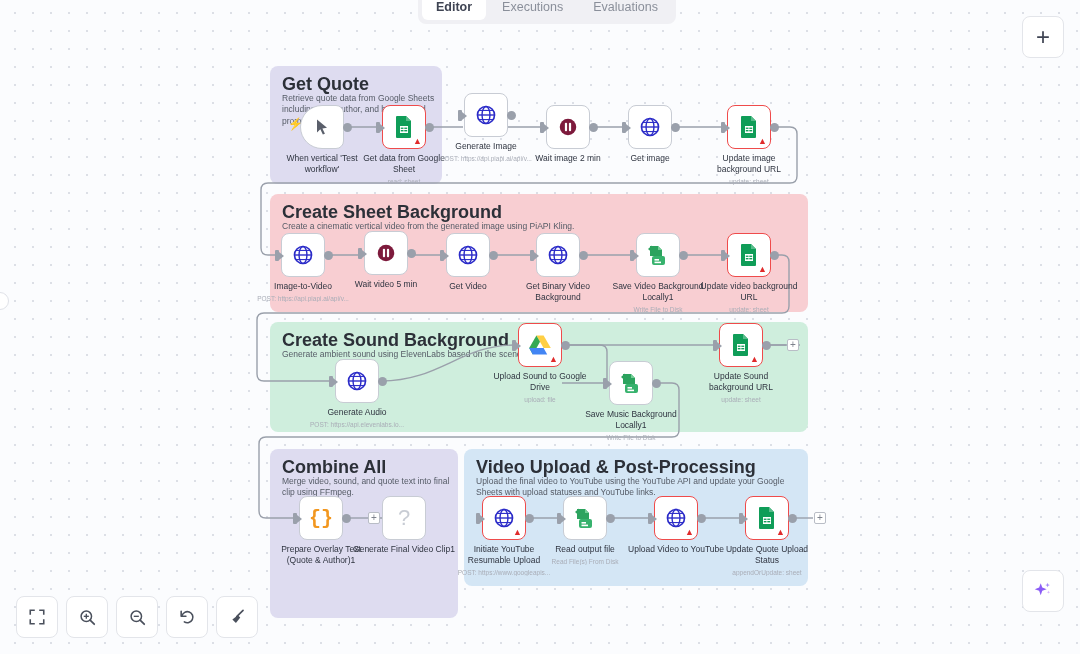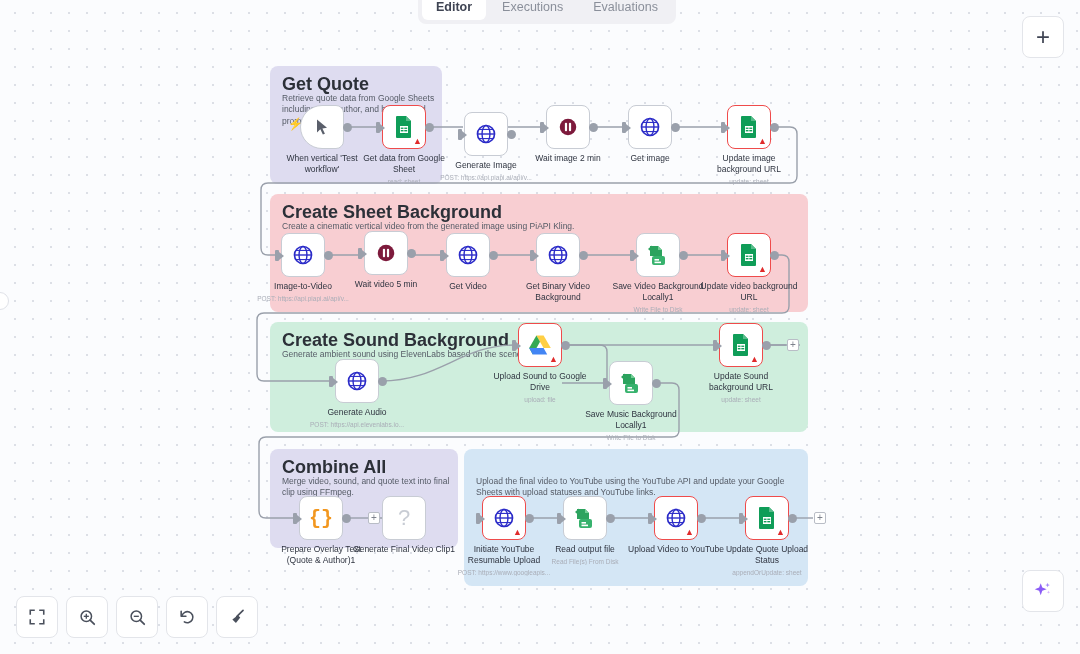--- a/index.html
+++ b/index.html
@@ -207,26 +207,27 @@
   <div class="section" style="left:270px; top:194px; width:538px; height:118px; background:#f8ced2;">
     <div class="section-title">Create Sheet Background</div>
     <div class="section-desc">Create a cinematic vertical video from the generated image using PiAPI Kling.</div>
   </div>
 
   <div class="section" style="left:270px; top:322px; width:538px; height:110px; background:#cfeedd;">
     <div class="section-title">Create Sound Background</div>
     <div class="section-desc">Generate ambient sound using ElevenLabs based on the scene prompt.</div>
   </div>
 
-  <div class="section" style="left:270px; top:449px; width:188px; height:99px; background:#dedcf0;">
+  <div class="section" style="left:270px; top:449px; width:188px; height:169px; background:#dedcf0;">
     <div class="section-title">Combine All</div>
     <div class="section-desc">Merge video, sound, and quote text into final clip using FFmpeg.</div>
   </div>
 
   <div class="section" style="left:464px; top:449px; width:344px; height:137px; background:#d4e6f5;">
+    <div class="section-title">Video Upload &amp; Post-Processing</div>
     <div class="section-desc">Upload the final video to YouTube using the YouTube API and update your Google Sheets with upload statuses and YouTube links.</div>
   </div>
 
   <svg class="wires">
     <g stroke="#9aa0ab" stroke-width="1.4" fill="none">
 
       <line x1="344" y1="127" x2="381" y2="127"></line>
       <line x1="426" y1="127" x2="463" y2="127"></line>
       <line x1="508" y1="127" x2="545" y2="127"></line>
       <line x1="590" y1="127" x2="627" y2="127"></line>
@@ -287,21 +288,21 @@
         <rect x="10.3" y="15" width="2.9" height="1.4" fill="#0f9d58"></rect>
       </svg>
       <span class="warn">▲</span>
       <div class="port-out"></div>
     </div>
     <div class="node-label">Get data from Google
 Sheet</div>
     <div class="node-sub" style="top:73px;">read: sheet</div>
   </div>
 
-  <div class="node" style="left:464px; top:112px;">
+  <div class="node" style="left:464px; top:93px;">
     <div class="node-box">
       <div class="port-in"></div>
       <svg width="22" height="22" viewBox="0 0 24 24">
         <circle cx="12" cy="12" r="9.3" fill="none" stroke="#2b2bc8" stroke-width="1.8"></circle>
         <ellipse cx="12" cy="12" rx="4.3" ry="9.3" fill="none" stroke="#2b2bc8" stroke-width="1.5"></ellipse>
         <line x1="2.7" y1="12" x2="21.3" y2="12" stroke="#2b2bc8" stroke-width="1.5"></line>
         <line x1="4.2" y1="7" x2="19.8" y2="7" stroke="#2b2bc8" stroke-width="1.2"></line>
         <line x1="4.2" y1="17" x2="19.8" y2="17" stroke="#2b2bc8" stroke-width="1.2"></line>
       </svg>
       <div class="port-out"></div>

